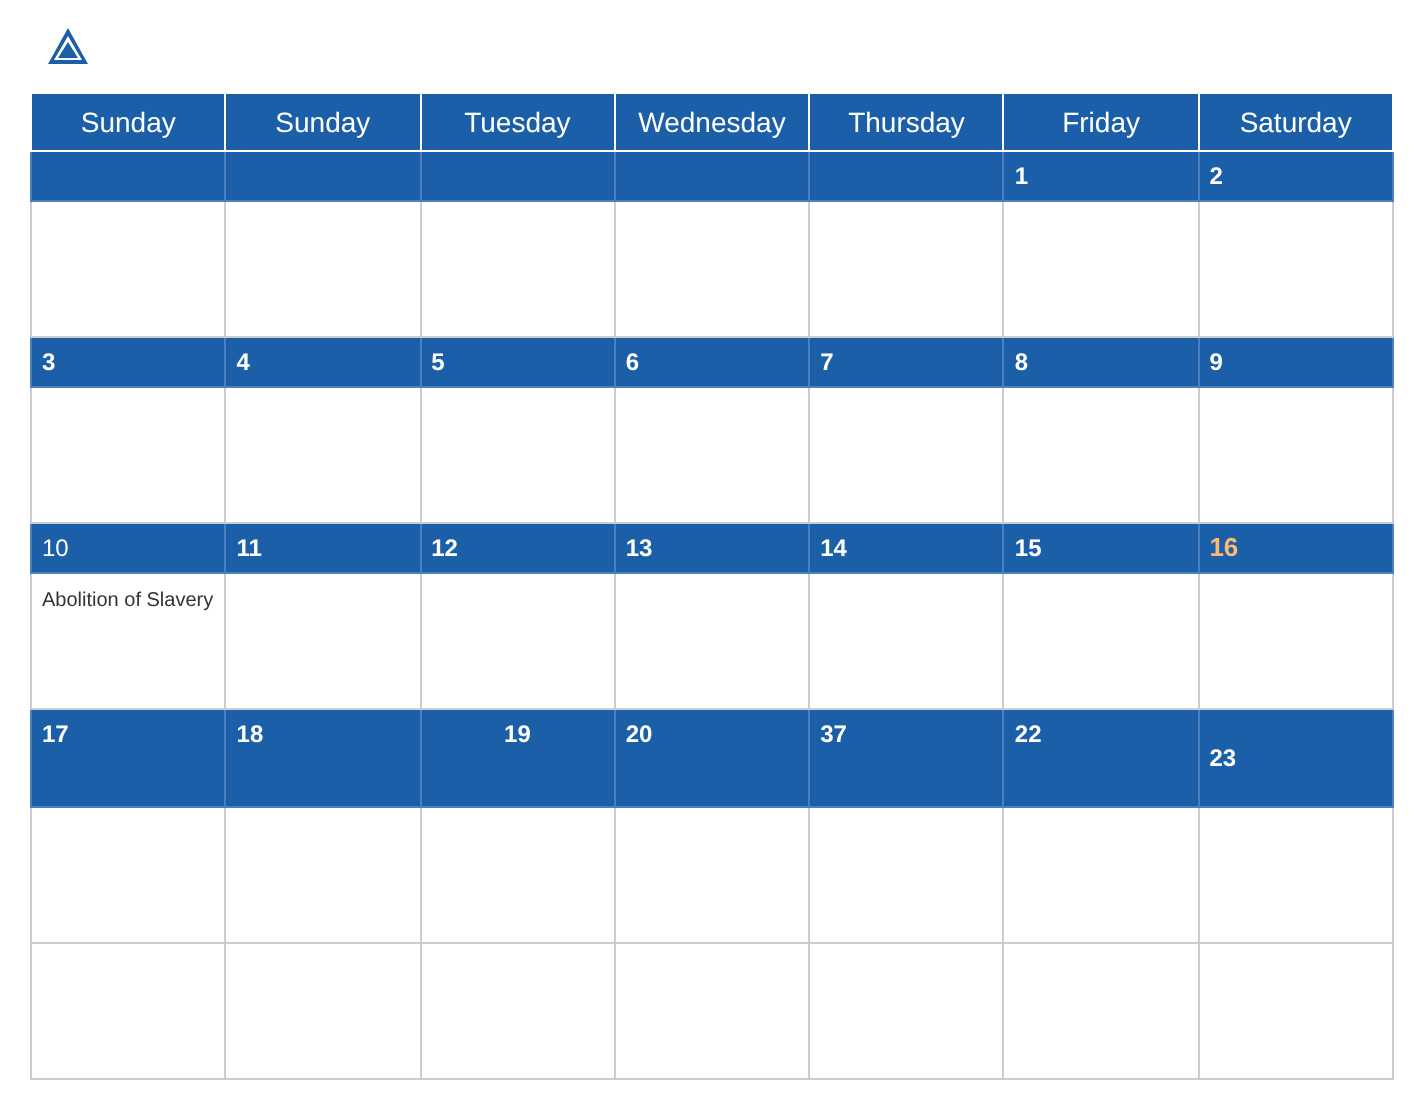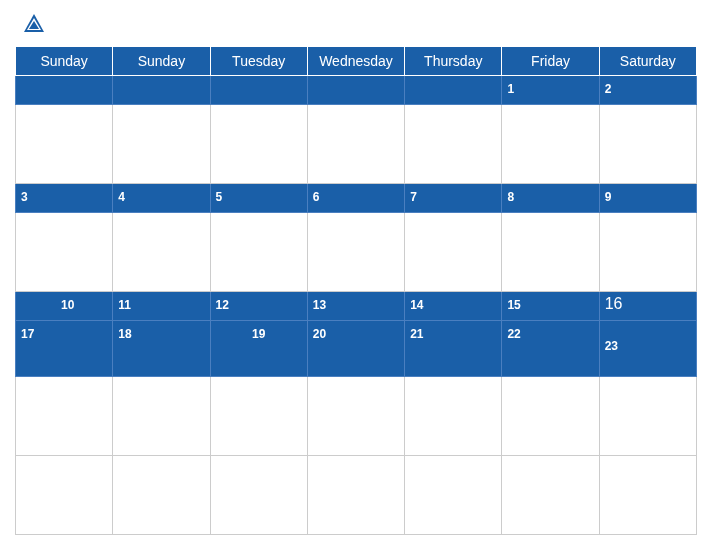--- a/index.html
+++ b/index.html
@@ -154,34 +154,43 @@
       <tr>
         <td style="background-color: rgb(255, 255, 255); height: 68px; border: 1px solid rgb(204, 204, 204); padding: 3px 5px; vertical-align: top;"></td>
         <td style="background-color: rgb(255, 255, 255); height: 68px; border: 1px solid rgb(204, 204, 204); padding: 3px 5px; vertical-align: top;"></td>
         <td style="background-color: rgb(255, 255, 255); height: 68px; border: 1px solid rgb(204, 204, 204); padding: 3px 5px; vertical-align: top;"></td>
         <td style="background-color: rgb(255, 255, 255); height: 68px; border: 1px solid rgb(204, 204, 204); padding: 3px 5px; vertical-align: top;"></td>
         <td style="background-color: rgb(255, 255, 255); height: 68px; border: 1px solid rgb(204, 204, 204); padding: 3px 5px; vertical-align: top;"></td>
         <td style="background-color: rgb(255, 255, 255); height: 68px; border: 1px solid rgb(204, 204, 204); padding: 3px 5px; vertical-align: top;"></td>
         <td style="background-color: rgb(255, 255, 255); height: 68px; border: 1px solid rgb(204, 204, 204); padding: 3px 5px; vertical-align: top;"></td>
       </tr>
       <tr style="background-color: rgb(26, 95, 168);">
-        <td style="background-color: rgb(26, 95, 168); height: 22px; padding: 3px 5px; border: 1px solid rgb(74, 127, 192);"><span style="color: rgb(255, 255, 255); font-size: 12px; font-weight: bold; margin-left: 40px;">10</span></td>
+        <td style="background-color: rgb(26, 95, 168); height: 22px; padding: 3px 5px; border: 1px solid rgb(74, 127, 192);"><span style="color: rgb(255, 255, 255); font-size: 12px; font-weight: normal;">10</span></td>
         <td style="background-color: rgb(26, 95, 168); height: 22px; padding: 3px 5px; border: 1px solid rgb(74, 127, 192);"><span style="color: rgb(255, 255, 255); font-size: 12px; font-weight: bold; text-align: right;">11</span></td>
         <td style="background-color: rgb(26, 95, 168); height: 22px; padding: 3px 5px; border: 1px solid rgb(74, 127, 192);"><span style="color: rgb(255, 255, 255); font-size: 12px; font-weight: bold;">12</span></td>
         <td style="background-color: rgb(26, 95, 168); height: 22px; padding: 3px 5px; border: 1px solid rgb(74, 127, 192);"><span style="color: rgb(255, 255, 255); font-size: 12px; font-weight: bold;">13</span></td>
         <td style="background-color: rgb(26, 95, 168); height: 22px; padding: 3px 5px; border: 1px solid rgb(74, 127, 192); margin-left: 34px;"><span style="color: rgb(255, 255, 255); font-size: 12px; font-weight: bold;">14</span></td>
         <td style="background-color: rgb(26, 95, 168); height: 22px; padding: 3px 5px; border: 1px solid rgb(74, 127, 192); margin-top: 10px;"><span style="color: rgb(255, 255, 255); font-size: 12px; font-weight: bold;">15</span></td>
-        <td style="background-color: rgb(26, 95, 168); height: 22px; padding: 3px 5px; border: 1px solid rgb(74, 127, 192);"><span style="color: #ffffff; font-size: 16px; font-weight: normal;">16</span></td>
+        <td style="background-color: rgb(26, 95, 168); height: 22px; padding: 3px 5px; border: 1px solid rgb(74, 127, 192);"><span style="color: #fdba74; font-size: 13px; font-weight: bold;">16</span></td>
+      </tr>
+      <tr>
+        <td style="background-color: rgb(255, 255, 255); height: 68px; border: 1px solid rgb(204, 204, 204); padding: 3px 5px; vertical-align: top;"><span style="font-size: 10px; color: rgb(51, 51, 51); line-height: 1.3;">Abolition of Slavery</span></td>
+        <td style="background-color: rgb(255, 255, 255); height: 68px; border: 1px solid rgb(204, 204, 204); padding: 3px 5px; vertical-align: top;"></td>
+        <td style="background-color: rgb(255, 255, 255); height: 68px; border: 1px solid rgb(204, 204, 204); padding: 3px 5px; vertical-align: top;"></td>
+        <td style="background-color: rgb(255, 255, 255); height: 68px; border: 1px solid rgb(204, 204, 204); padding: 3px 5px; vertical-align: top;"></td>
+        <td style="background-color: rgb(255, 255, 255); height: 68px; border: 1px solid rgb(204, 204, 204); padding: 3px 5px; vertical-align: top;"></td>
+        <td style="background-color: rgb(255, 255, 255); height: 68px; border: 1px solid rgb(204, 204, 204); padding: 3px 5px; vertical-align: top;"></td>
+        <td style="background-color: rgb(255, 255, 255); height: 68px; border: 1px solid rgb(204, 204, 204); padding: 3px 5px; vertical-align: top;"></td>
       </tr>
       <tr style="background-color: #86efac; margin-top: 40px;">
         <td style="background-color: rgb(26, 95, 168); height: 22px; padding: 3px 5px; border: 1px solid rgb(74, 127, 192);"><span style="color: rgb(255, 255, 255); font-size: 12px; font-weight: bold;">17</span></td>
         <td style="background-color: rgb(26, 95, 168); height: 22px; padding: 3px 5px; border: 1px solid rgb(74, 127, 192);"><span style="color: rgb(255, 255, 255); font-size: 12px; font-weight: bold; text-align: center;">18</span></td>
         <td style="background-color: rgb(26, 95, 168); height: 22px; padding: 3px 5px; border: 1px solid rgb(74, 127, 192); text-align: center;"><span style="color: rgb(255, 255, 255); font-size: 12px; font-weight: bold;">19</span></td>
         <td style="background-color: rgb(26, 95, 168); height: 22px; padding: 3px 5px; border: 1px solid rgb(74, 127, 192);"><span style="color: rgb(255, 255, 255); font-size: 12px; font-weight: bold;">20</span></td>
-        <td style="background-color: rgb(26, 95, 168); height: 22px; padding: 3px 5px; border: 1px solid rgb(74, 127, 192);"><span style="color: rgb(255, 255, 255); font-size: 12px; font-weight: bold;">21</span></td>
+        <td style="background-color: rgb(26, 95, 168); height: 22px; padding: 3px 5px; border: 1px solid rgb(74, 127, 192);"><span style="color: rgb(255, 255, 255); font-size: 12px; font-weight: bold;">37</span></td>
         <td style="background-color: rgb(26, 95, 168); height: 22px; padding: 3px 5px; border: 1px solid rgb(74, 127, 192);"><span style="color: rgb(255, 255, 255); font-size: 12px; font-weight: bold;">22</span></td>
         <td style="background-color: rgb(26, 95, 168); height: 22px; padding: 15px 5px; border: 1px solid rgb(74, 127, 192);"><span style="color: rgb(255, 255, 255); font-size: 12px; font-weight: bold;">23</span></td>
       </tr>
       <tr>
         <td style="background-color: rgb(255, 255, 255); height: 68px; border: 1px solid rgb(204, 204, 204); padding: 3px 5px; vertical-align: top;"></td>
         <td style="background-color: rgb(255, 255, 255); height: 68px; border: 1px solid rgb(204, 204, 204); padding: 3px 5px; vertical-align: top;"></td>
         <td style="background-color: rgb(255, 255, 255); height: 68px; border: 1px solid rgb(204, 204, 204); padding: 3px 5px; vertical-align: top;"></td>
         <td style="background-color: rgb(255, 255, 255); height: 68px; border: 1px solid rgb(204, 204, 204); padding: 3px 5px; vertical-align: top;"></td>
         <td style="background-color: rgb(255, 255, 255); height: 68px; border: 1px solid rgb(204, 204, 204); padding: 3px 5px; vertical-align: top;"></td>
         <td style="background-color: rgb(255, 255, 255); height: 68px; border: 1px solid rgb(204, 204, 204); padding: 3px 5px; vertical-align: top;"></td>

